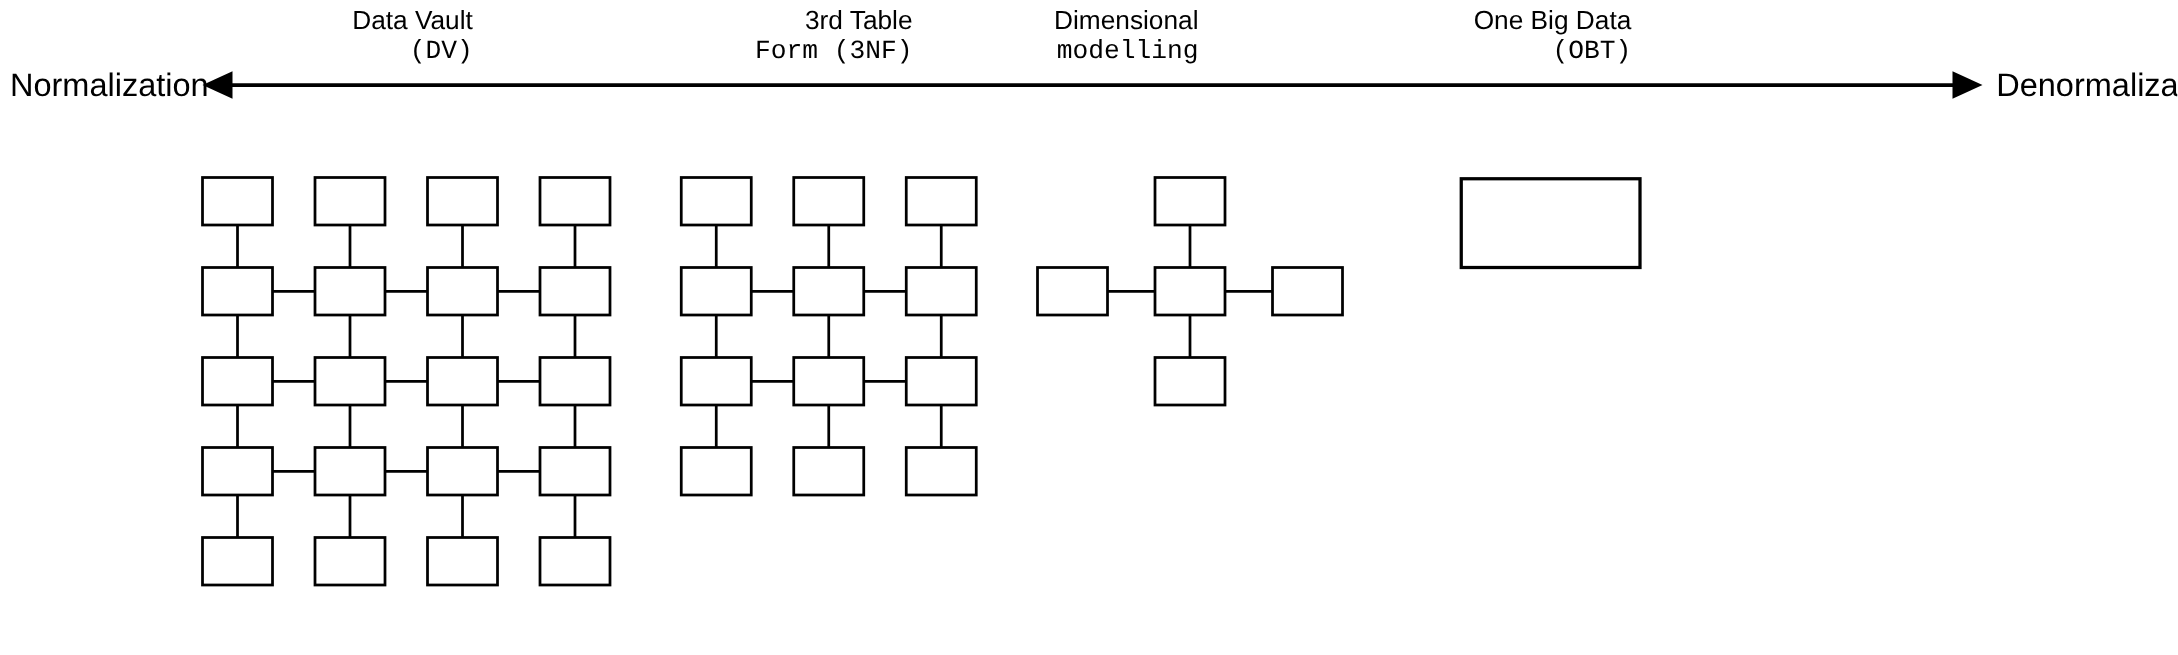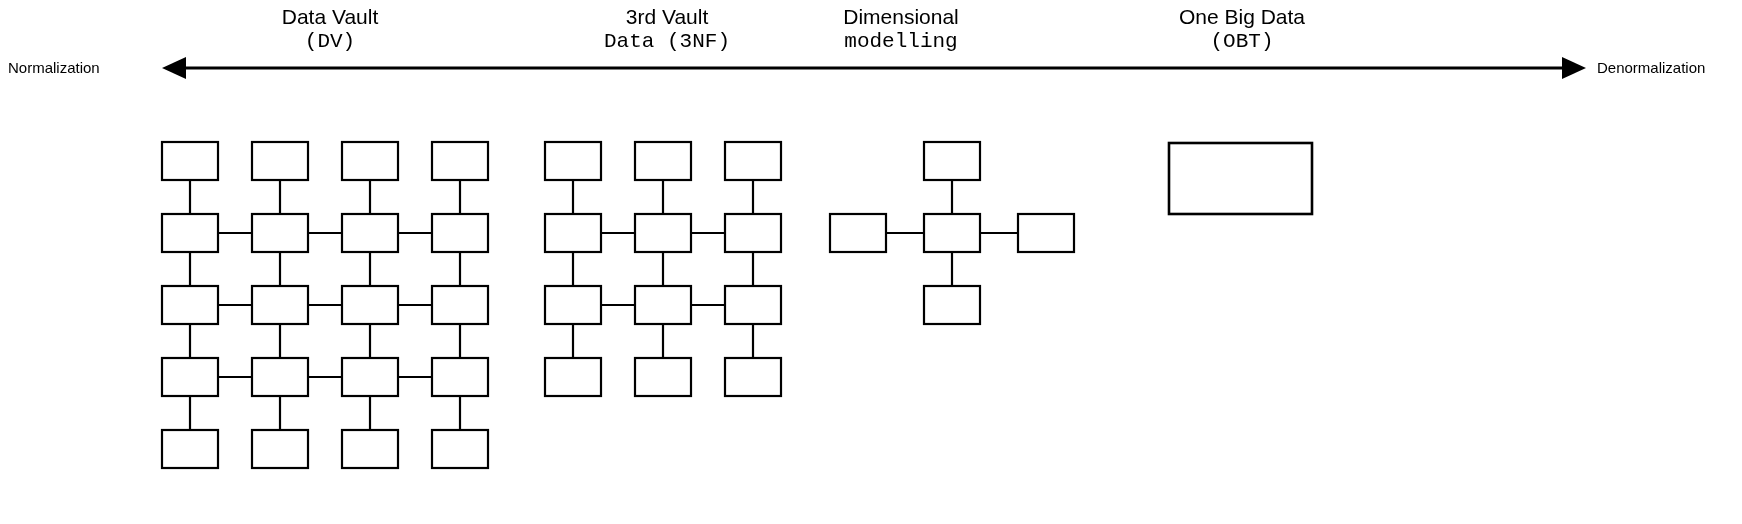--- a/index.html
+++ b/index.html
@@ -15,41 +15,41 @@
   #canvas {
     position: relative;
     width: 1742px;
     height: 524px;
     background: #ffffff;
     overflow: hidden;
   }
   
   .axis-label {
     position: absolute;
-    font-size: 15px;
+    font-size: 26px;
     line-height: 24px;
     color: #000000;
     white-space: nowrap;
   }
   #axis-label-left  { left: 8px;  top: 56px; }
   #axis-label-right { left: 1597px; top: 56px; }
 
   #axis-arrow {
     position: absolute;
     left: 160px;
     top: 48px;
     width: 1428px;
     height: 40px;
   }
 
   .stage-title {
     position: absolute;
     font-size: 21px;
     line-height: 25px;
-    text-align: center;
+    text-align: right;
     color: #000000;
     white-space: nowrap;
     transform: translateX(-50%);
     top: 4px;
   }
   .stage-title .l2 { display: block; font-family: Liberation Mono, monospace; }
 
   
   .model {
     position: absolute;
@@ -88,22 +88,22 @@
       <polygon points="1426,20 1402,9 1402,31" fill="#000000"></polygon>
     </svg>
   </div>
 
   <div class="stage-title" style="left:330px;">
     <span>Data Vault</span>
     <span class="l2">(DV)</span>
   </div>
 
   <div class="stage-title" style="left:667px;">
-    <span>3rd Vault</span>
-    <span class="l2">Data (3NF)</span>
+    <span>3rd Table</span>
+    <span class="l2">Form (3NF)</span>
   </div>
 
   <div class="stage-title" style="left:901px;">
     <span>Dimensional</span>
     <span class="l2">modelling</span>
   </div>
 
   <div class="stage-title" style="left:1242px;">
     <span>One Big Data</span>
     <span class="l2">(OBT)</span>

